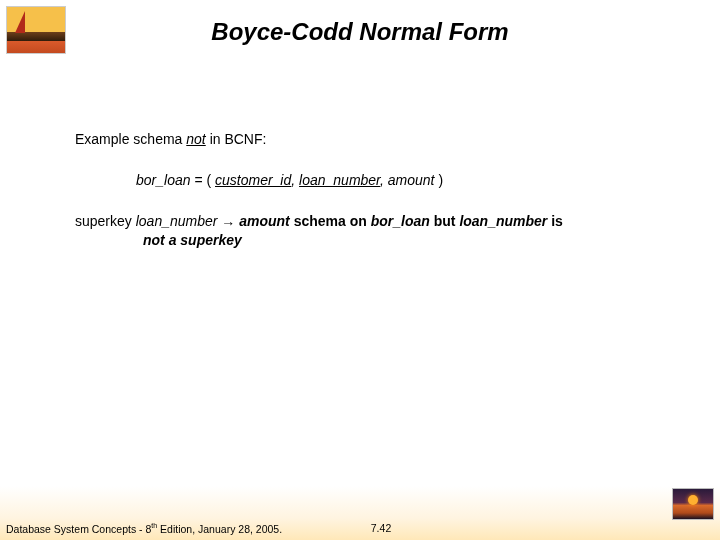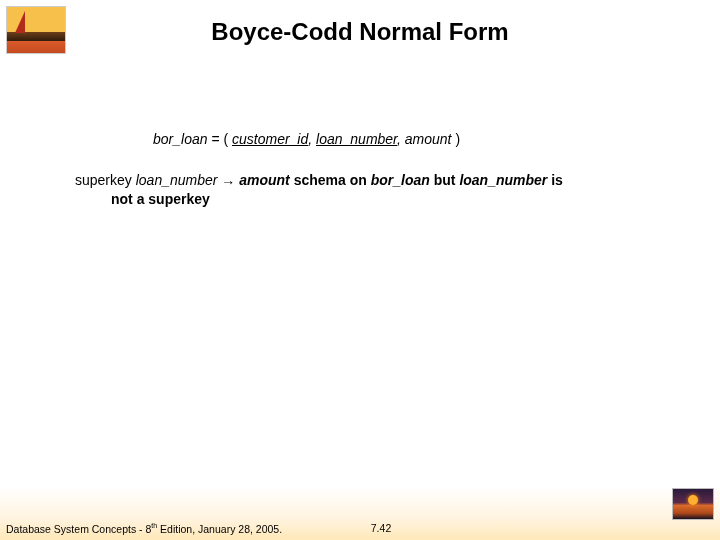--- a/index.html
+++ b/index.html
@@ -8,20 +8,21 @@
     font-family: Arial, Helvetica, sans-serif;
     background: linear-gradient(180deg, #ffffff 0%, #ffffff 90%, #fff4e0 96%, #ffe8b8 100%);
     position: relative;
   }
   .title-area {
     position: absolute;
     top: 18px;
     left: 0;
     width: 720px;
     text-align: center;
+    font-style: italic;
   }
   .title {
     font-size: 24px;
     font-weight: bold;
     color: #000;
   }
   .logo-top {
     position: absolute;
     top: 6px;
     left: 6px;
@@ -43,24 +44,24 @@
     position: absolute;
     top: 130px;
     left: 75px;
     right: 60px;
     font-size: 14px;
     color: #000;
     line-height: 1.35;
   }
   .line1 { margin-bottom: 22px; }
   .not-text { font-style: italic; text-decoration: underline; }
-  .schema-line { margin-left: 78px; margin-bottom: 22px; }
+  .schema-line { margin-left: 61px; margin-bottom: 22px; }
   .it { font-style: italic; }
   .ul { text-decoration: underline; }
-  .because-block .hang { display: block; margin-left: 36px; }
+  .because-block .hang { display: block; margin-left: 68px; font-style: italic; }
   .footer {
     position: absolute;
     bottom: 6px;
     left: 6px;
     right: 6px;
     font-size: 10.5px;
     color: #000;
     display: flex;
     align-items: flex-end;
     justify-content: space-between;
@@ -88,20 +89,23 @@
 
 <div class="logo-top">
   <div class="sail"></div>
 </div>
 
 <div class="title-area">
   <div class="title">Boyce-Codd Normal Form</div>
 </div>
 
 <div class="content">
+  <div class="line1">
+    <span>Example schema </span><span class="not-text">not</span><span> in BCNF:</span>
+  </div>
   <div class="schema-line">
     <span class="it">bor_loan</span><span> = ( </span><span class="it ul">customer_id</span><span class="it">, </span><span class="it ul">loan_number</span><span class="it">, </span><span class="it">amount</span><span> )</span>
   </div>
   <div class="because-block">
     <span>superkey </span><span class="it">loan_number</span><span> → </span><b><span class="it">amount</span><span> schema on </span><span class="it">bor_loan</span><span> but </span><span class="it">loan_number</span><span> is</span>
     <span class="hang">not a superkey</span></b>
   </div>
 </div>
 
 <div class="logo-bottom">

